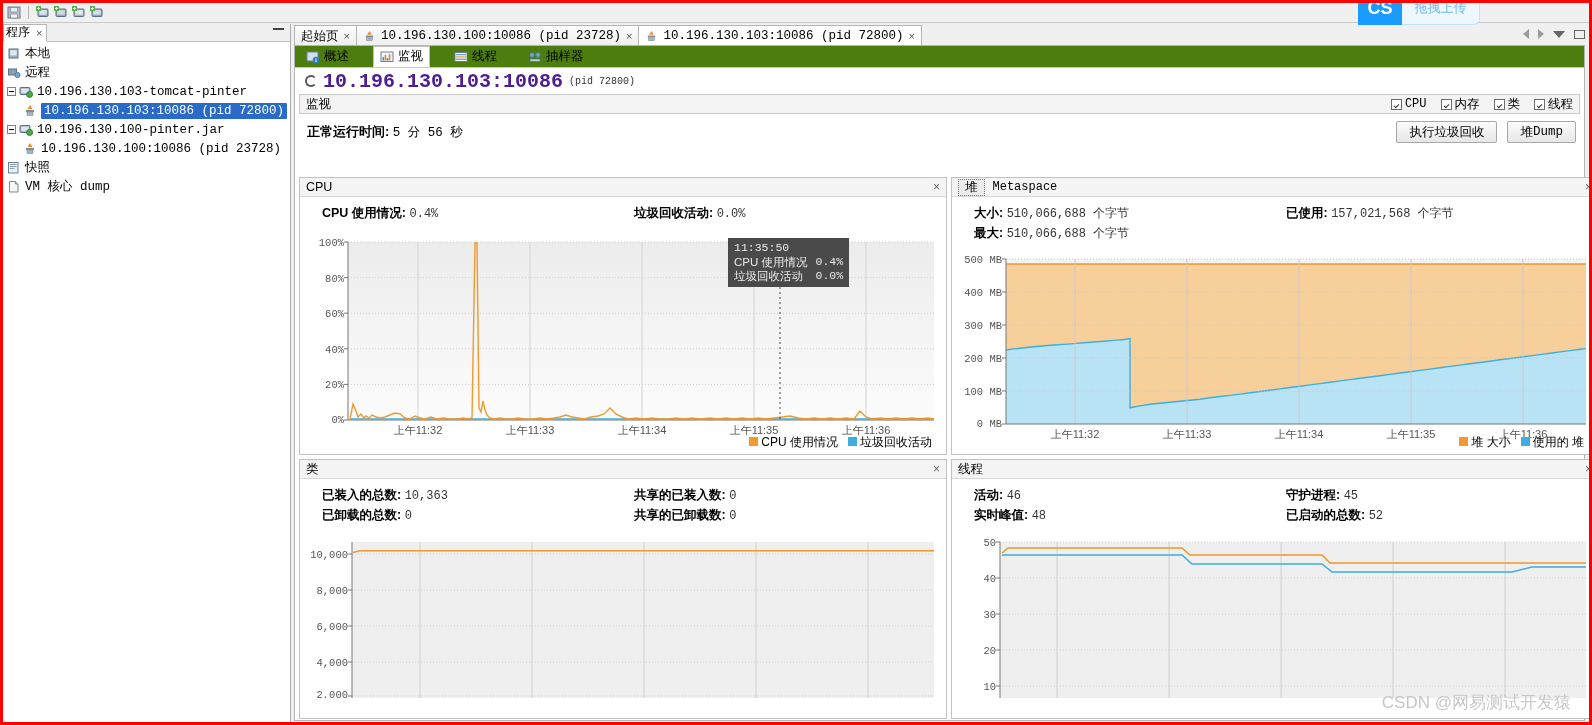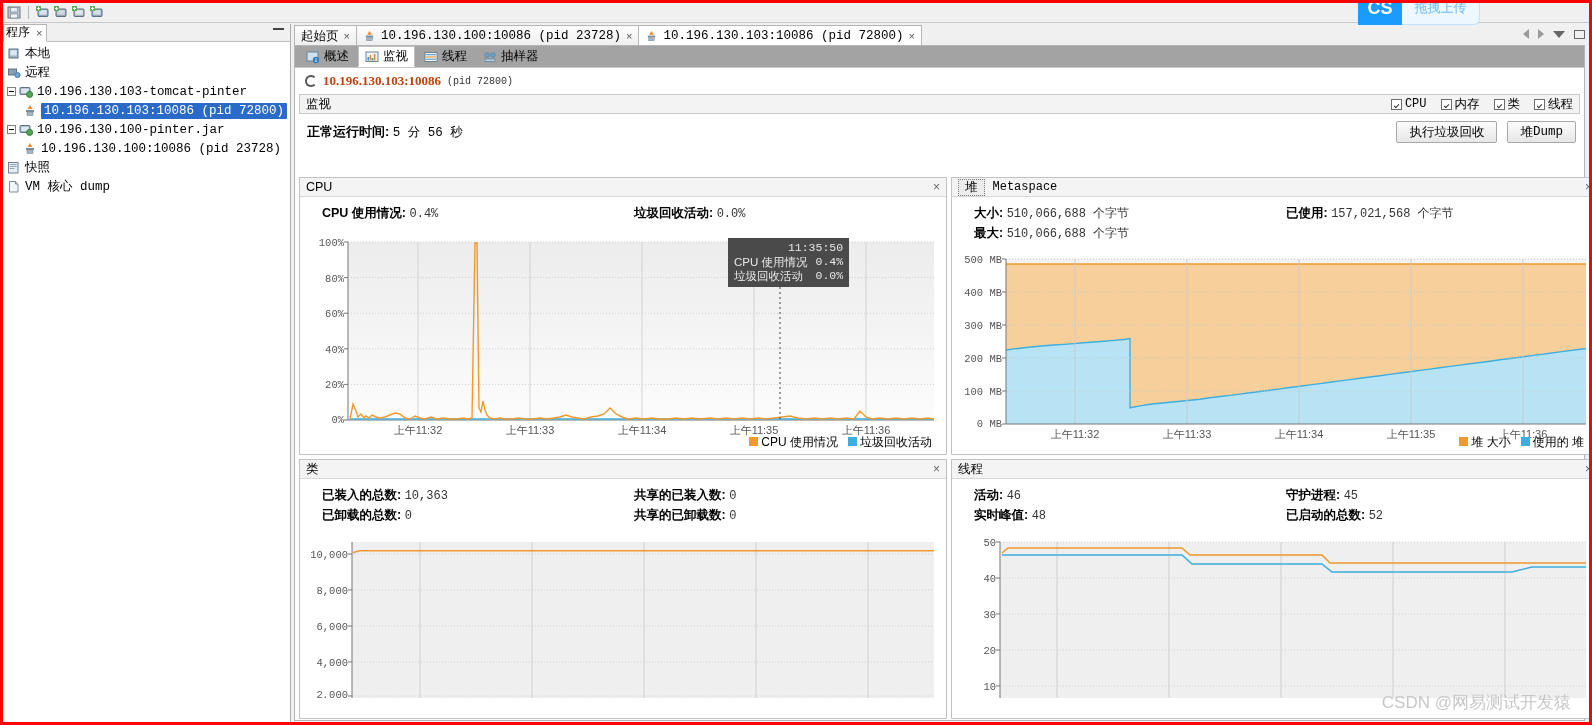--- a/index.html
+++ b/index.html
@@ -93,36 +93,36 @@
   .dtab.active { background:#ffffff; }
   .dtab .tabtext { font-family:"Liberation Mono", monospace; font-size:12.5px; }
   .dtab .tabtext.cjk { font-family:"Liberation Sans", sans-serif; font-size:12.5px; }
 
   #content-pane {
     position:absolute; left:2px; top:21px; width:1291px; height:676px;
     background:#ffffff; border:1px solid #b5b5b5; border-top-color:#b5b5b5;
   }
   
   #subtabs {
-    height:22px; background:#a3a3a3; border-bottom:1px solid #c9c9c9;
-    display:flex; align-items:center; padding-left:4px; gap:2px;
+    height:22px; background:#4d7c0f; border-bottom:1px solid #c9c9c9;
+    display:flex; align-items:center; padding-left:4px; gap:17px;
   }
   .stab {
     height:21px; display:flex; align-items:center; gap:4px; padding:0 6px;
     font-size:12.5px; color:#000; border:1px solid transparent;
   }
   .stab.active { background:#ffffff; border:1px solid #c0c0c0; border-bottom-color:#fff; }
 
   
   #proc-header {
     height:26px; display:flex; align-items:center; padding-left:10px; gap:6px;
     background:#fff;
   }
   #proc-header .name {
-    font-family:Liberation Serif, serif; font-weight:bold; font-size:13px; color:#c2410c;
+    font-family:Liberation Mono, monospace; font-weight:bold; font-size:20px; color:#4c1d95;
   }
   #proc-header .pid { font-family:"Liberation Mono", monospace; font-size:10px; color:#333; }
   .spinner {
     width:12px;height:12px;border:2px solid #555;border-radius:50%;
     border-right-color:transparent; display:inline-block;
   }
 
   
   #monitor-bar {
     margin:0 4px; height:20px; background:#f3f3f3; border:1px solid #c9c9c9;
@@ -579,21 +579,21 @@
 
               <g class="axlabel-cjk" text-anchor="middle">
                 <text x="118" y="198">上午11:32</text>
                 <text x="230" y="198">上午11:33</text>
                 <text x="342" y="198">上午11:34</text>
                 <text x="454" y="198">上午11:35</text>
                 <text x="566" y="198">上午11:36</text>
               </g>
             </svg>
 
-            <div id="cpu-tooltip" style="left:428px; top:2px;text-align:right;">
+            <div id="cpu-tooltip" style="left:428px; top:2px;">
               <div class="tt-time">11:35:50</div>
               <div class="tt-row">
                 <span>CPU 使用情况</span>
                 <span class="tt-val">0.4%</span>
               </div>
               <div class="tt-row">
                 <span>垃圾回收活动</span>
                 <span class="tt-val">0.0%</span>
               </div>
             </div>

